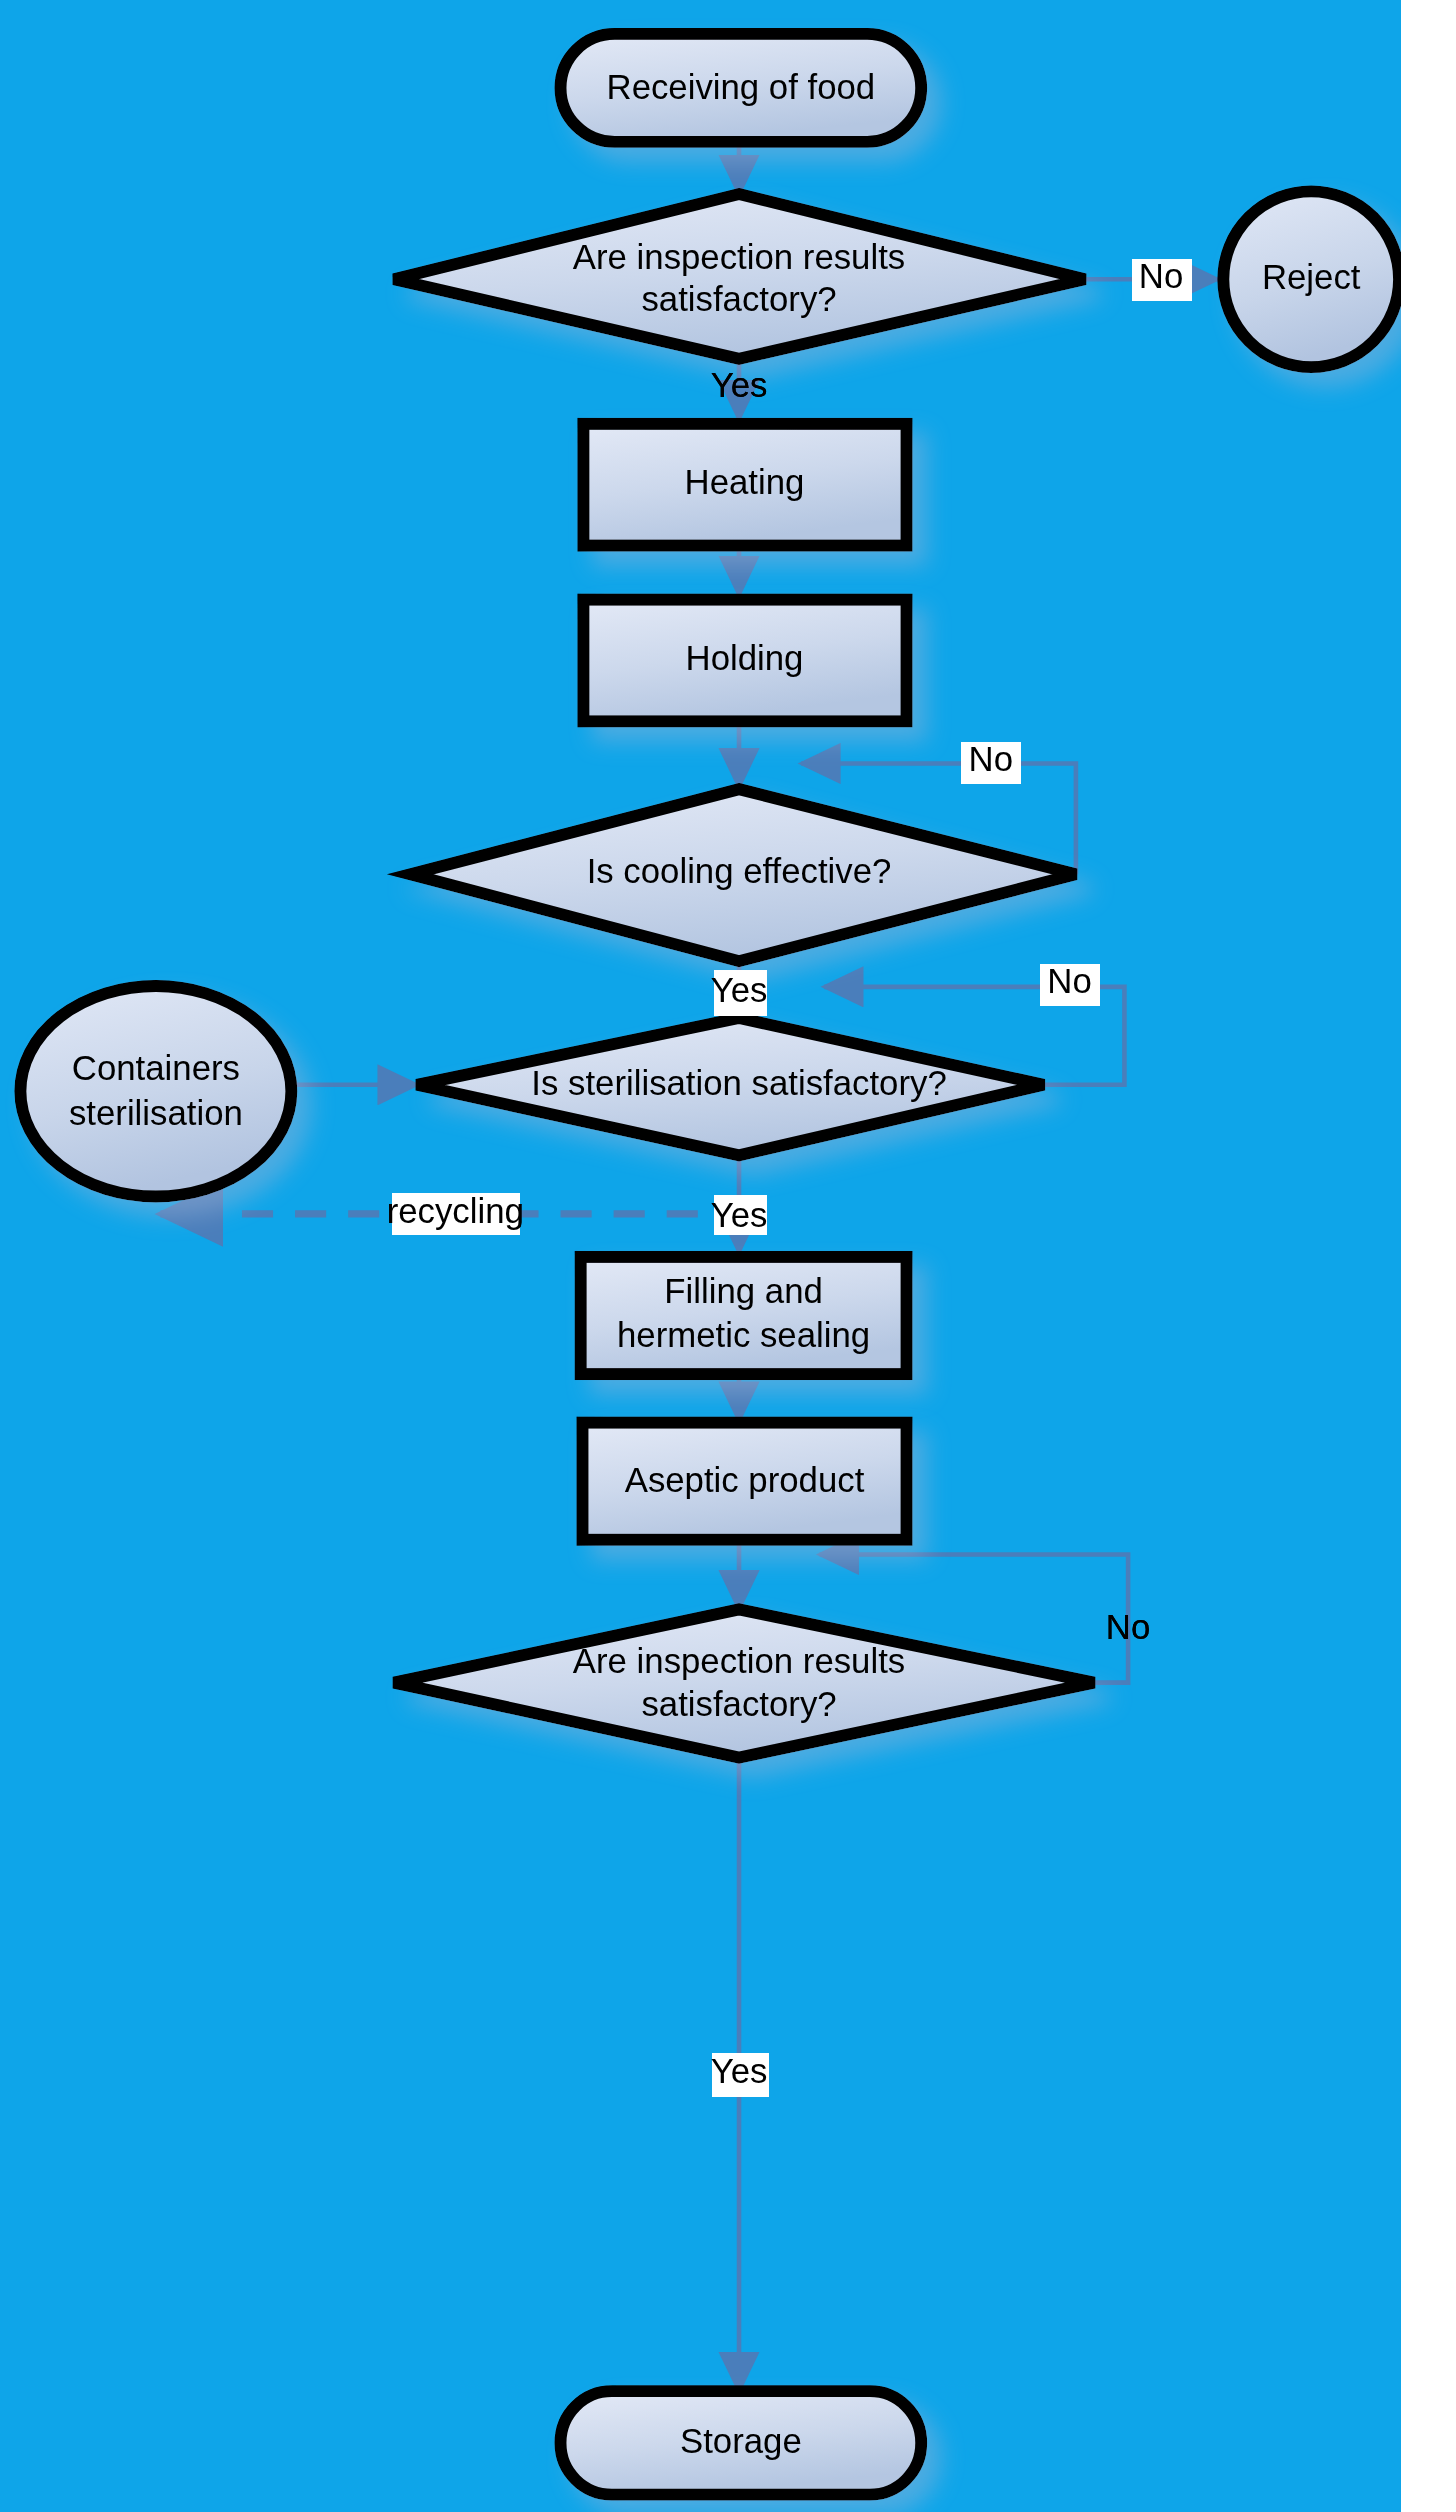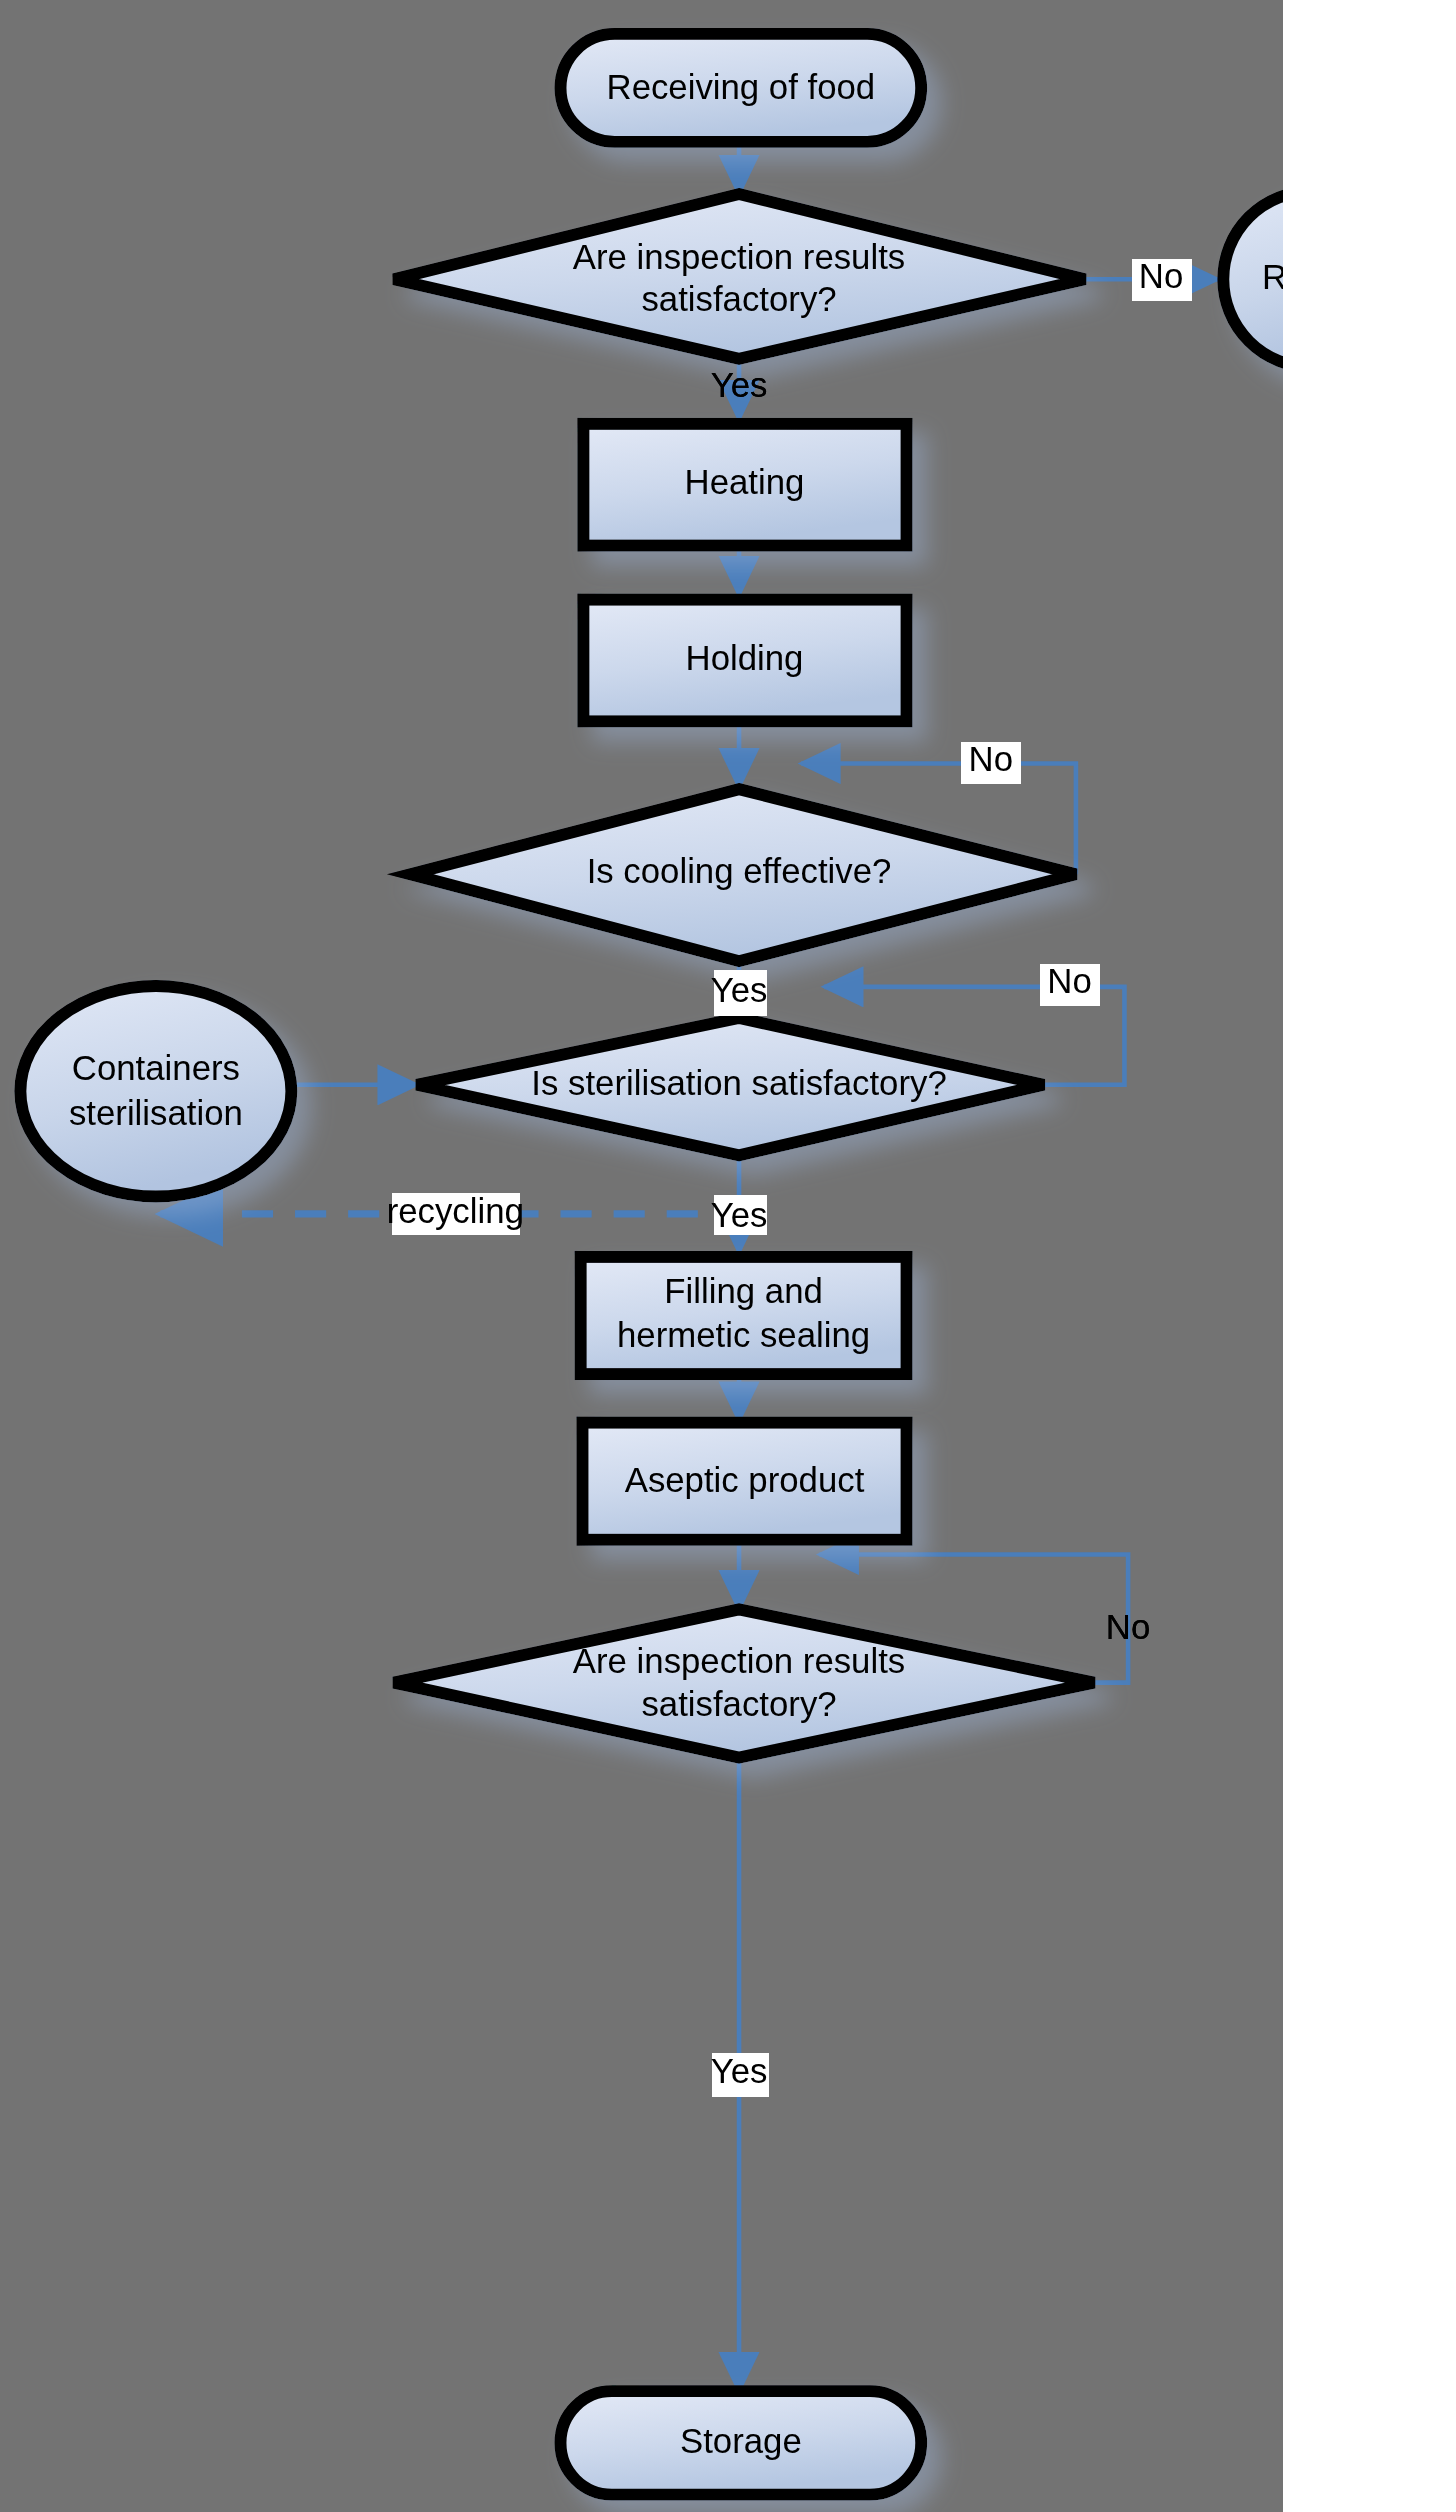--- a/index.html
+++ b/index.html
@@ -5,23 +5,23 @@
   html, body {
     margin: 0;
     padding: 0;
     background: #ffffff;
   }
   body {
     font-family: "Liberation Sans", sans-serif;
   }
   #canvas {
     position: relative;
-    width: 1283px;
+    width: 1401px;
     height: 2512px;
-    background: #737373;
+    background: #0ea5e9;
     overflow: hidden;
   }
   #flow-svg {
     position: absolute;
     top: 0;
     left: 0;
     width: 1457px;
     height: 2512px;
   }
   .node-label {

